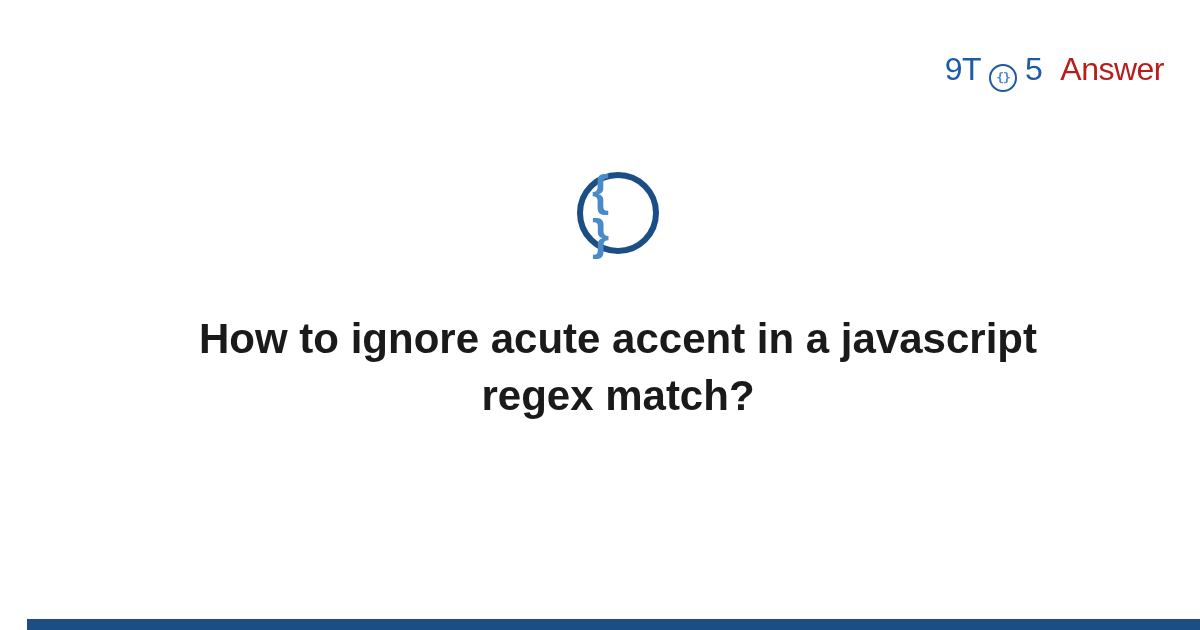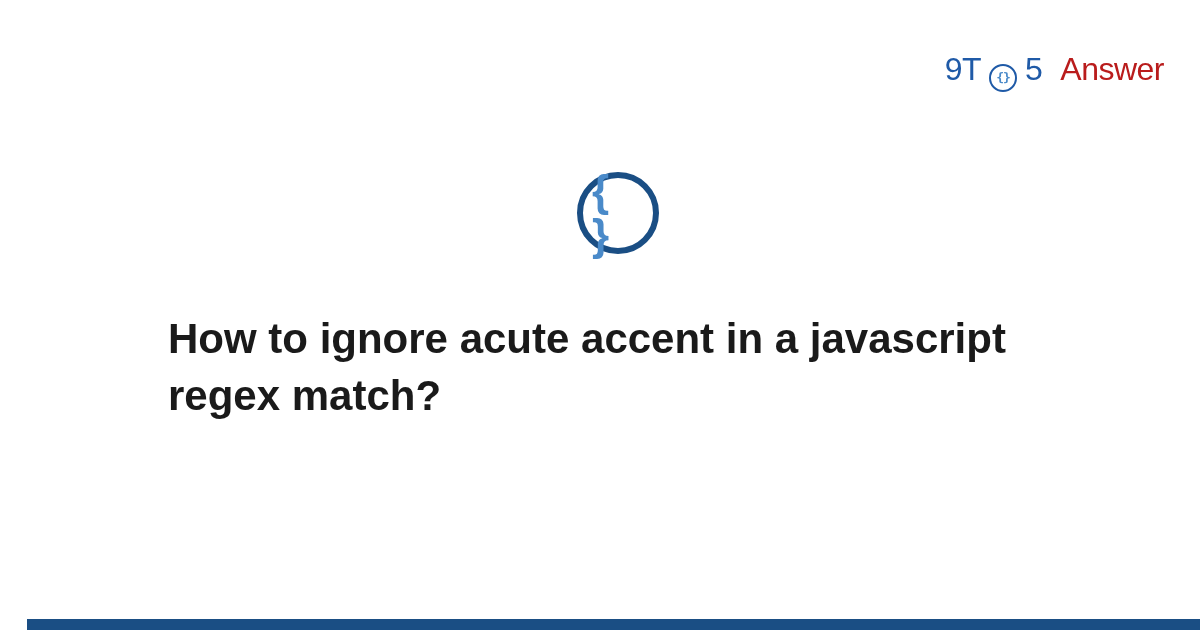--- a/index.html
+++ b/index.html
@@ -81,21 +81,21 @@
       font-weight: bold;
       color: #4a8ac9;
       font-family: Arial, sans-serif;
       letter-spacing: 4px;
       line-height: 1;
     }
     .question-title {
       font-size: 42px;
       font-weight: bold;
       color: #1a1a1a;
-      text-align: left;
+      text-align: center;
       max-width: 900px;
       line-height: 1.35;
     }
     .footer-bar {
       position: absolute;
       bottom: 0;
       left: 0;
       right: 0;
       height: 20px;
       background: #1a4e84;

